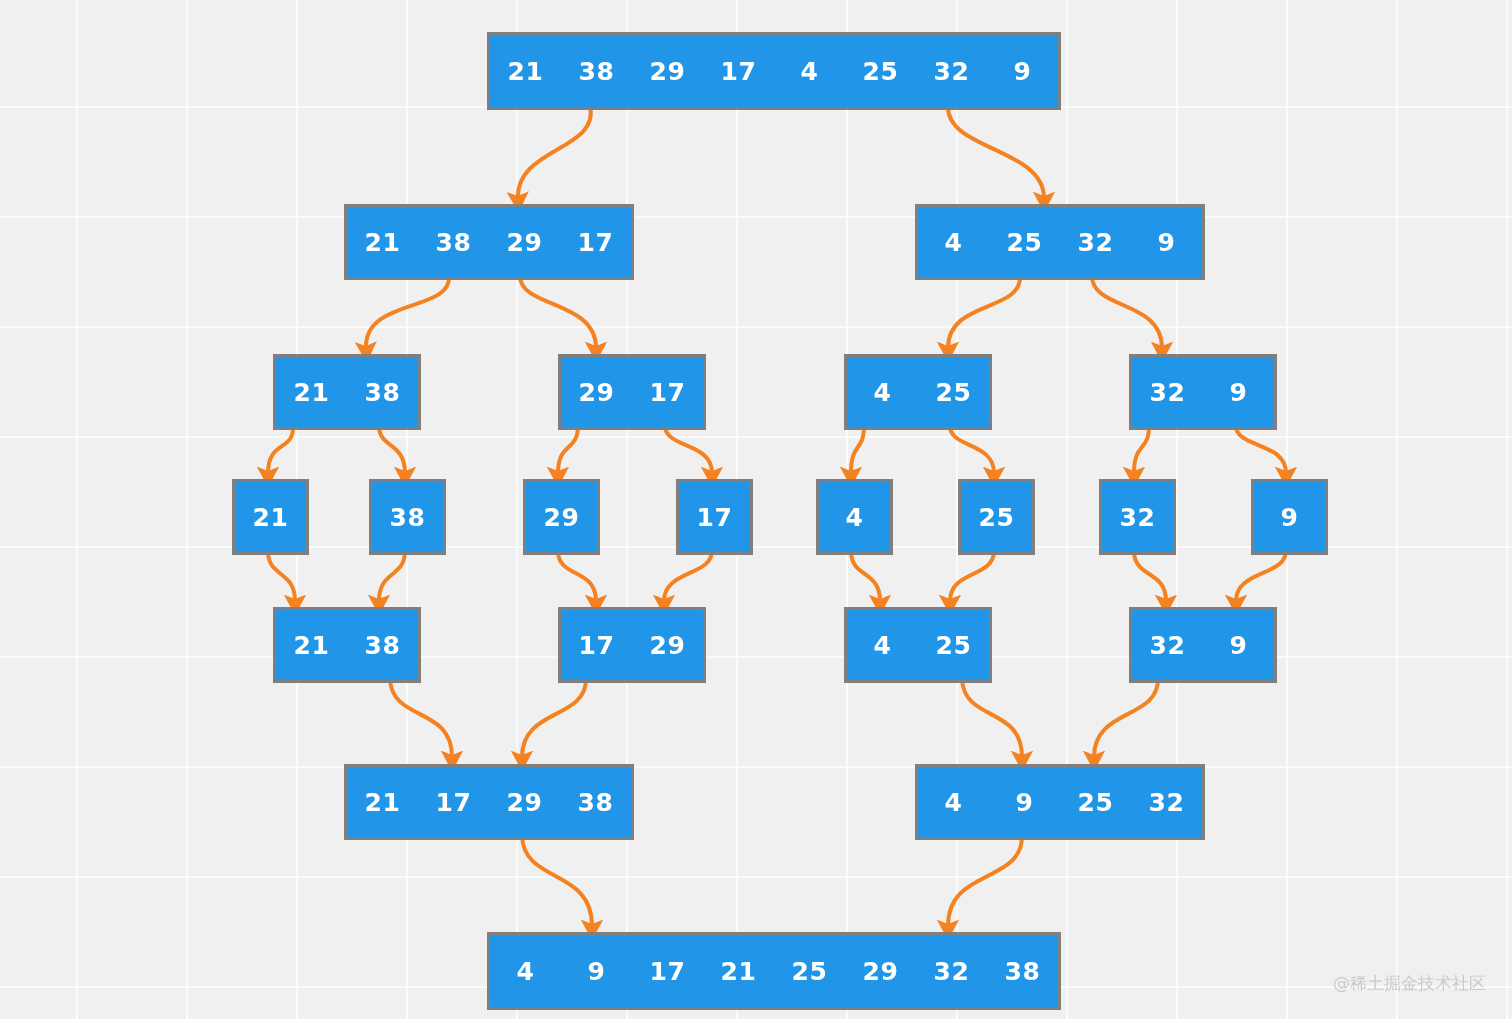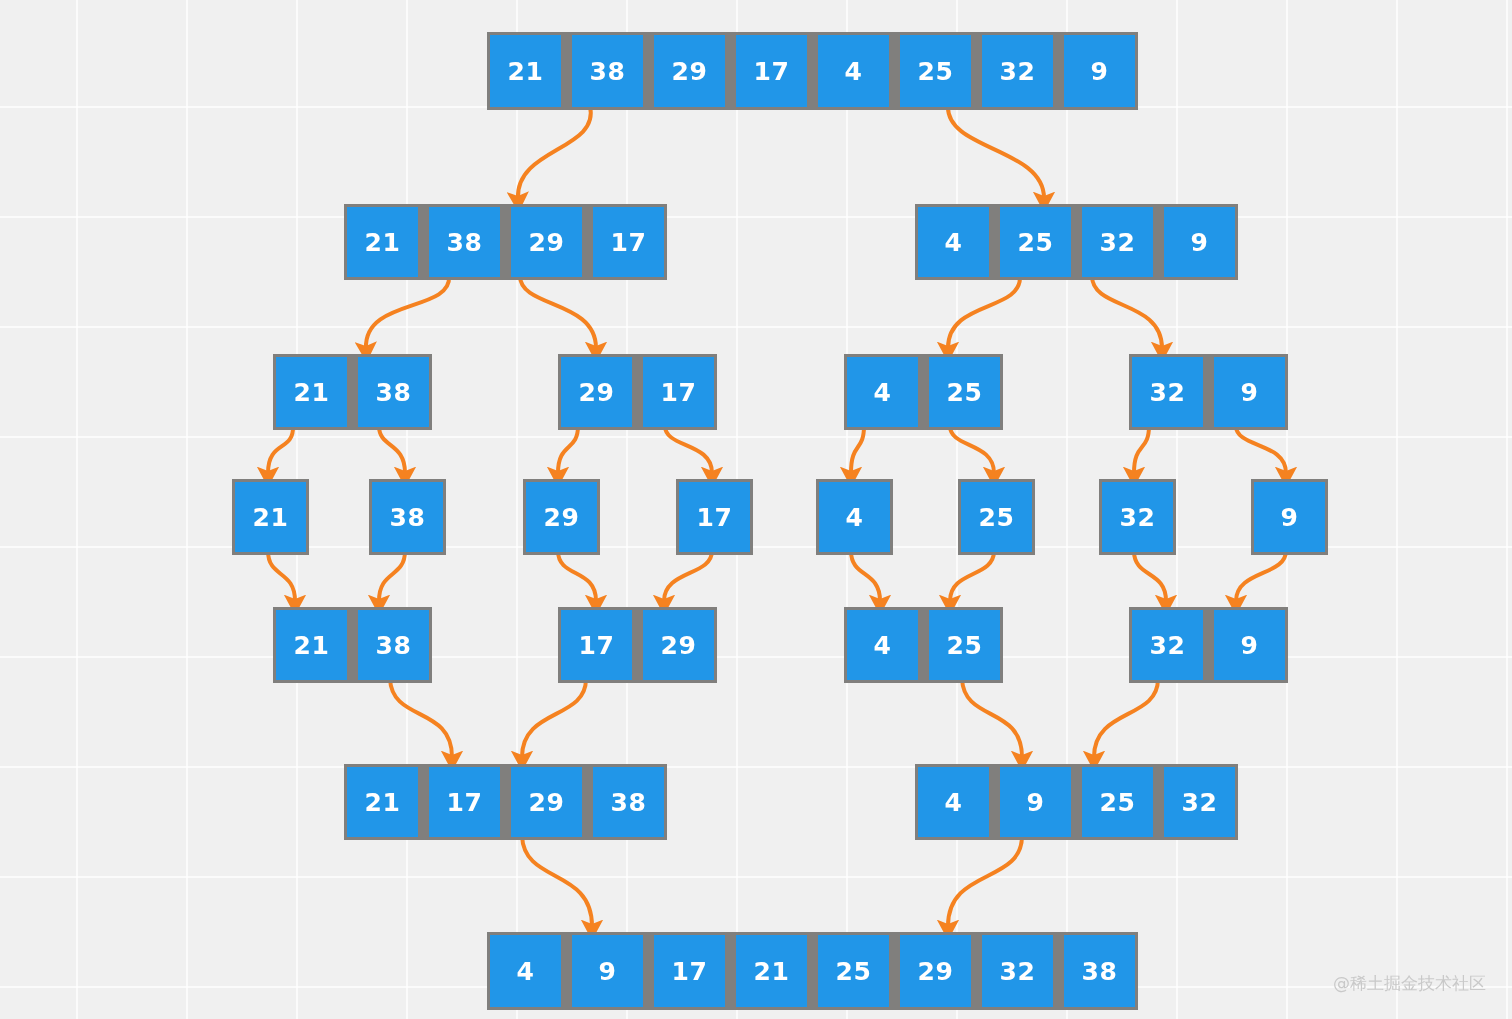--- a/index.html
+++ b/index.html
@@ -28,21 +28,21 @@
     width: 1512px;
     height: 1019px;
     pointer-events: none;
   }
   .array-group {
     position: absolute;
     display: flex;
     box-sizing: border-box;
     border: 3px solid #807f7d;
     background: #807f7d;
-    gap: 11px;
+    gap: 0;
   }
   .cell {
     background: #2196e8;
     color: #ffffff;
     font-weight: bold;
     display: flex;
     align-items: center;
     justify-content: center;
     box-sizing: border-box;
     font-size: 25px;

